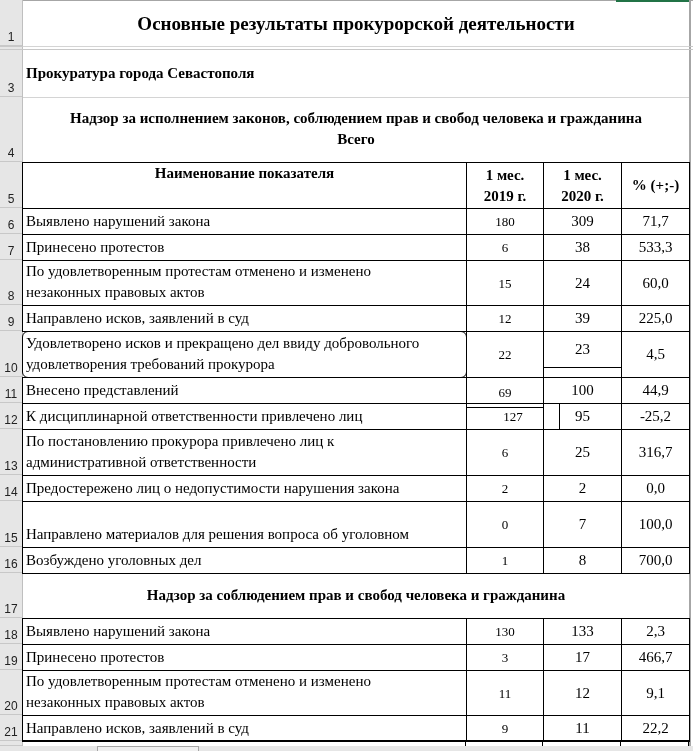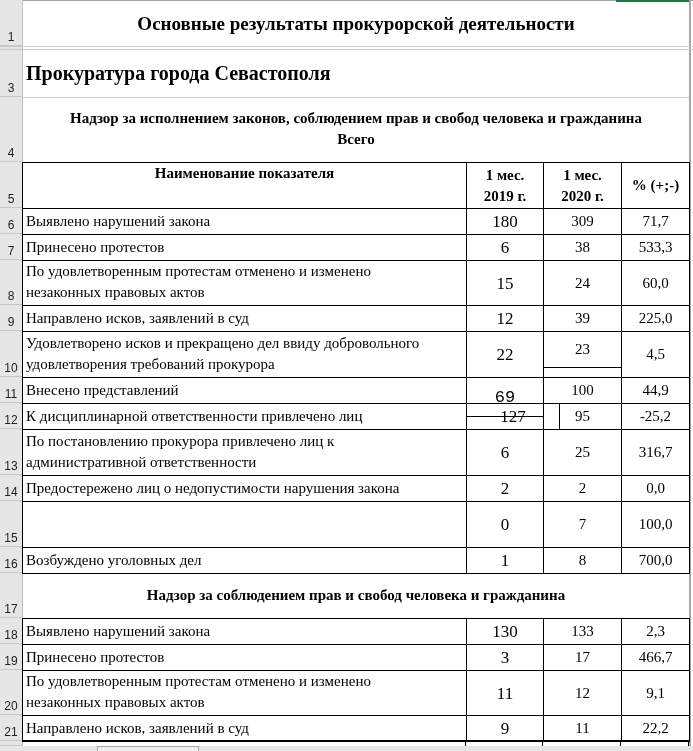--- a/index.html
+++ b/index.html
@@ -10,21 +10,21 @@
         font-family:"Liberation Sans", sans-serif; font-size:12px; color:#222;
         display:flex; align-items:flex-end; justify-content:center; padding-bottom:1px; background:#e6e6e6; }
   .gridline { position:absolute; left:23px; width:666px; height:1px; background:#d4d4d4; }
   .rightedge { position:absolute; left:689px; top:0; width:2px; height:746px; background:#a6a6a6; }
   .topline { position:absolute; left:0; top:0; width:693px; height:1px; background:#a6a6a6; }
   .sel { position:absolute; left:616px; top:0; width:75px; height:2px; background:#217346; }
   .cell { position:absolute; box-sizing:border-box; font-size:15px; line-height:21px; overflow:hidden; }
   .t { position:absolute; box-sizing:border-box; }
   .tb { border:1px solid #000; }
   .num { display:flex; align-items:center; justify-content:center; }
-  .n17 { font-size:17px; }
+  .n17 { font-size:13px; }
   .bold { font-weight:bold; }
   .title { font-size:19px; font-weight:bold; display:flex; align-items:center; justify-content:center; }
   .sec { font-size:15px; font-weight:bold; text-align:center; }
   .tabbar { position:absolute; left:0; top:746px; width:693px; height:5px; background:#f0f0f0; border-top:1px solid #a6a6a6; }
   .tab1 { position:absolute; left:0; top:746px; width:97px; height:5px; background:#e6e6e6; border-right:1px solid #a6a6a6; }
   .scroll { position:absolute; left:198px; top:746px; width:495px; height:5px; background:#e6e6e6; border-left:1px solid #a6a6a6; }
 </style>
 </head>
 <body>
 
@@ -59,21 +59,21 @@
   </div>
 
 <div id="gridlines">
     <div class="gridline" style="top: 46px;"></div>
     <div class="gridline" style="top: 97px;"></div>
     <div class="gridline" style="top: 573px;"></div>
   </div>
 
 <div class="cell title" style="left:23px; top:1px; width:666px; height:45px;">Основные результаты прокурорской деятельности</div>
 
-<div class="cell bold" style="left:26px; top:50px; width:660px; height:47px; display:flex; align-items:center; font-size:20px;">Прокуратура города Севастополя</div>
+<div class="cell bold" style="left:26px; top:50px; width:660px; height:47px; display:flex; align-items:center; font-size:15px;">Прокуратура города Севастополя</div>
 
 <div class="cell sec" style="left:23px; top:108px; width:666px; height:50px;">
   <div>Надзор за исполнением законов, соблюдением прав и свобод человека и гражданина</div>
   <div>Всего</div>
 </div>
 
 <div class="t tb cell bold" style="left:22px; top:162px; width:445px; height:47px; display:flex; align-items:flex-start; justify-content:center;">
   <span>Наименование показателя</span>
 </div>
 <div class="t tb cell bold" style="left:466px; top:162px; width:78px; height:47px; text-align:center; padding-top:2px;">
@@ -107,31 +107,31 @@
     </div>
     <div class="t tb cell num n17" style="left: 466px; top: 260px; width: 78px; height: 46px;">15</div>
     <div class="t tb cell num " style="left: 543px; top: 260px; width: 79px; height: 46px;">24</div>
     <div class="t tb cell num " style="left: 621px; top: 260px; width: 69px; height: 46px;">60,0</div>
     <div class="t tb cell" style="left: 22px; top: 305px; width: 445px; height: 27px; padding-left: 3px; display: flex; flex-direction: column; justify-content: flex-end; padding-bottom: 2px;">
       <div>Направлено исков, заявлений в суд</div>
     </div>
     <div class="t tb cell num n17" style="left: 466px; top: 305px; width: 78px; height: 27px;">12</div>
     <div class="t tb cell num " style="left: 543px; top: 305px; width: 79px; height: 27px;">39</div>
     <div class="t tb cell num " style="left: 621px; top: 305px; width: 69px; height: 27px;">225,0</div>
-    <div class="t tb cell" style="left: 22px; top: 331px; width: 445px; height: 47px; padding-left: 3px; display: flex; flex-direction: column; justify-content: flex-end; padding-bottom: 2px;">
+    <div class="t tb cell" style="left: 22px; top: 331px; width: 445px; height: 47px; padding-left: 3px; display: flex; flex-direction: column; justify-content: flex-end; padding-bottom: 2px; border-radius: 6px;">
       <div>Удовлетворено исков и прекращено дел ввиду добровольного</div>
       <div>удовлетворения требований прокурора</div>
     </div>
     <div class="t tb cell num n17" style="left: 466px; top: 331px; width: 78px; height: 47px;">22</div>
     <div class="t tb cell num " style="left: 543px; top: 331px; width: 79px; height: 37px;">23</div>
     <div class="t tb cell num " style="left: 621px; top: 331px; width: 69px; height: 47px;">4,5</div>
     <div class="t tb cell" style="left: 22px; top: 377px; width: 445px; height: 27px; padding-left: 3px; display: flex; flex-direction: column; justify-content: flex-end; padding-bottom: 2px;">
       <div>Внесено представлений</div>
     </div>
-    <div class="t tb cell num n17" style="left: 466px; top: 377px; width: 78px; height: 40px; font-family: Liberation Mono, monospace;">69</div>
+    <div class="t tb cell num n17" style="left: 466px; top: 377px; width: 78px; height: 31px;">69</div>
     <div class="t tb cell num " style="left: 543px; top: 377px; width: 79px; height: 27px;">100</div>
     <div class="t tb cell num " style="left: 621px; top: 377px; width: 69px; height: 27px;">44,9</div>
     <div class="t tb cell" style="left: 22px; top: 403px; width: 445px; height: 27px; padding-left: 3px; display: flex; flex-direction: column; justify-content: flex-end; padding-bottom: 2px;">
       <div>К дисциплинарной ответственности привлечено лиц</div>
     </div>
     <div class="t tb cell num n17" style="left: 466px; top: 403px; width: 94px; height: 27px;">127</div>
     <div class="t tb cell num " style="left: 543px; top: 403px; width: 79px; height: 27px;">95</div>
     <div class="t tb cell num " style="left: 621px; top: 403px; width: 69px; height: 27px;">-25,2</div>
     <div class="t tb cell" style="left: 22px; top: 429px; width: 445px; height: 47px; padding-left: 3px; display: flex; flex-direction: column; justify-content: flex-end; padding-bottom: 2px;">
       <div>По постановлению прокурора привлечено лиц к</div>
@@ -140,20 +140,21 @@
     <div class="t tb cell num n17" style="left: 466px; top: 429px; width: 78px; height: 47px;">6</div>
     <div class="t tb cell num " style="left: 543px; top: 429px; width: 79px; height: 47px;">25</div>
     <div class="t tb cell num " style="left: 621px; top: 429px; width: 69px; height: 47px;">316,7</div>
     <div class="t tb cell" style="left: 22px; top: 475px; width: 445px; height: 27px; padding-left: 3px; display: flex; flex-direction: column; justify-content: flex-end; padding-bottom: 2px;">
       <div>Предостережено лиц о недопустимости нарушения закона</div>
     </div>
     <div class="t tb cell num n17" style="left: 466px; top: 475px; width: 78px; height: 27px;">2</div>
     <div class="t tb cell num " style="left: 543px; top: 475px; width: 79px; height: 27px;">2</div>
     <div class="t tb cell num " style="left: 621px; top: 475px; width: 69px; height: 27px;">0,0</div>
     <div class="t tb cell" style="left: 22px; top: 501px; width: 445px; height: 47px; padding-left: 3px; display: flex; flex-direction: column; justify-content: flex-end; padding-bottom: 2px;">
+      <div>Направлено материалов для решения вопроса об уголовном</div>
     </div>
     <div class="t tb cell num n17" style="left: 466px; top: 501px; width: 78px; height: 47px;">0</div>
     <div class="t tb cell num " style="left: 543px; top: 501px; width: 79px; height: 47px;">7</div>
     <div class="t tb cell num " style="left: 621px; top: 501px; width: 69px; height: 47px;">100,0</div>
     <div class="t tb cell" style="left: 22px; top: 547px; width: 445px; height: 27px; padding-left: 3px; display: flex; flex-direction: column; justify-content: flex-end; padding-bottom: 2px;">
       <div>Возбуждено уголовных дел</div>
     </div>
     <div class="t tb cell num n17" style="left: 466px; top: 547px; width: 78px; height: 27px;">1</div>
     <div class="t tb cell num " style="left: 543px; top: 547px; width: 79px; height: 27px;">8</div>
     <div class="t tb cell num " style="left: 621px; top: 547px; width: 69px; height: 27px;">700,0</div>

